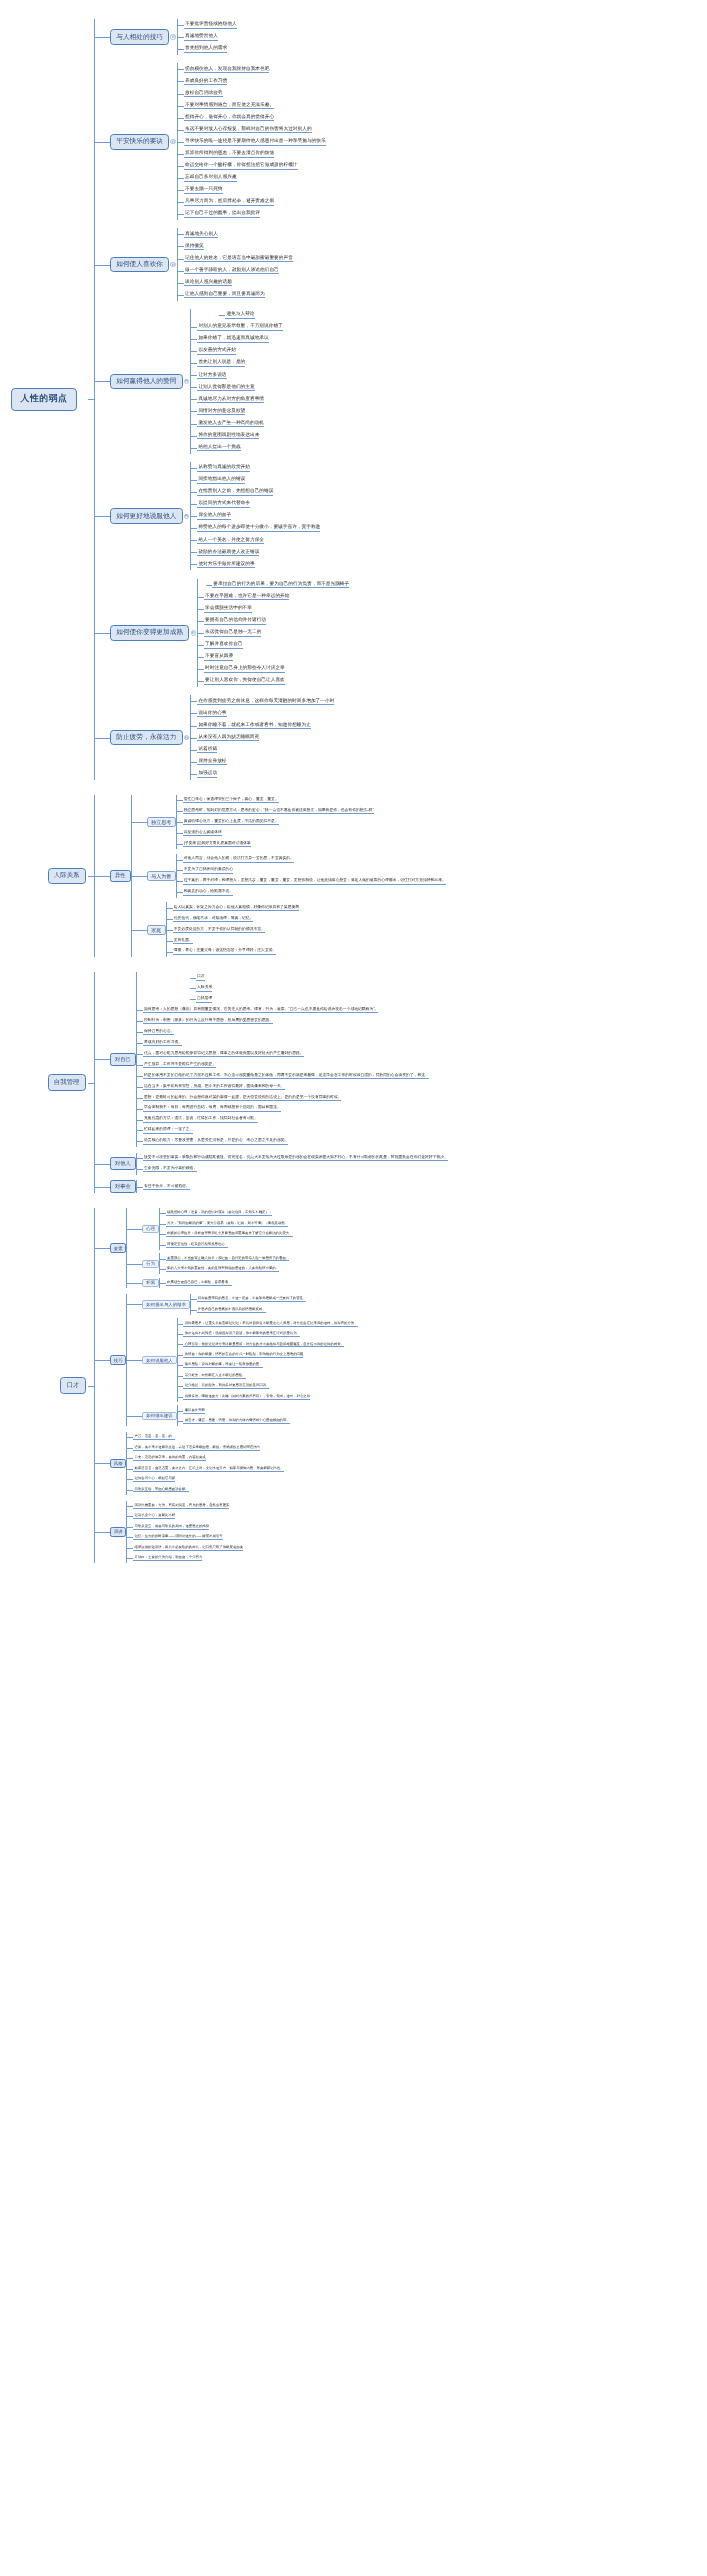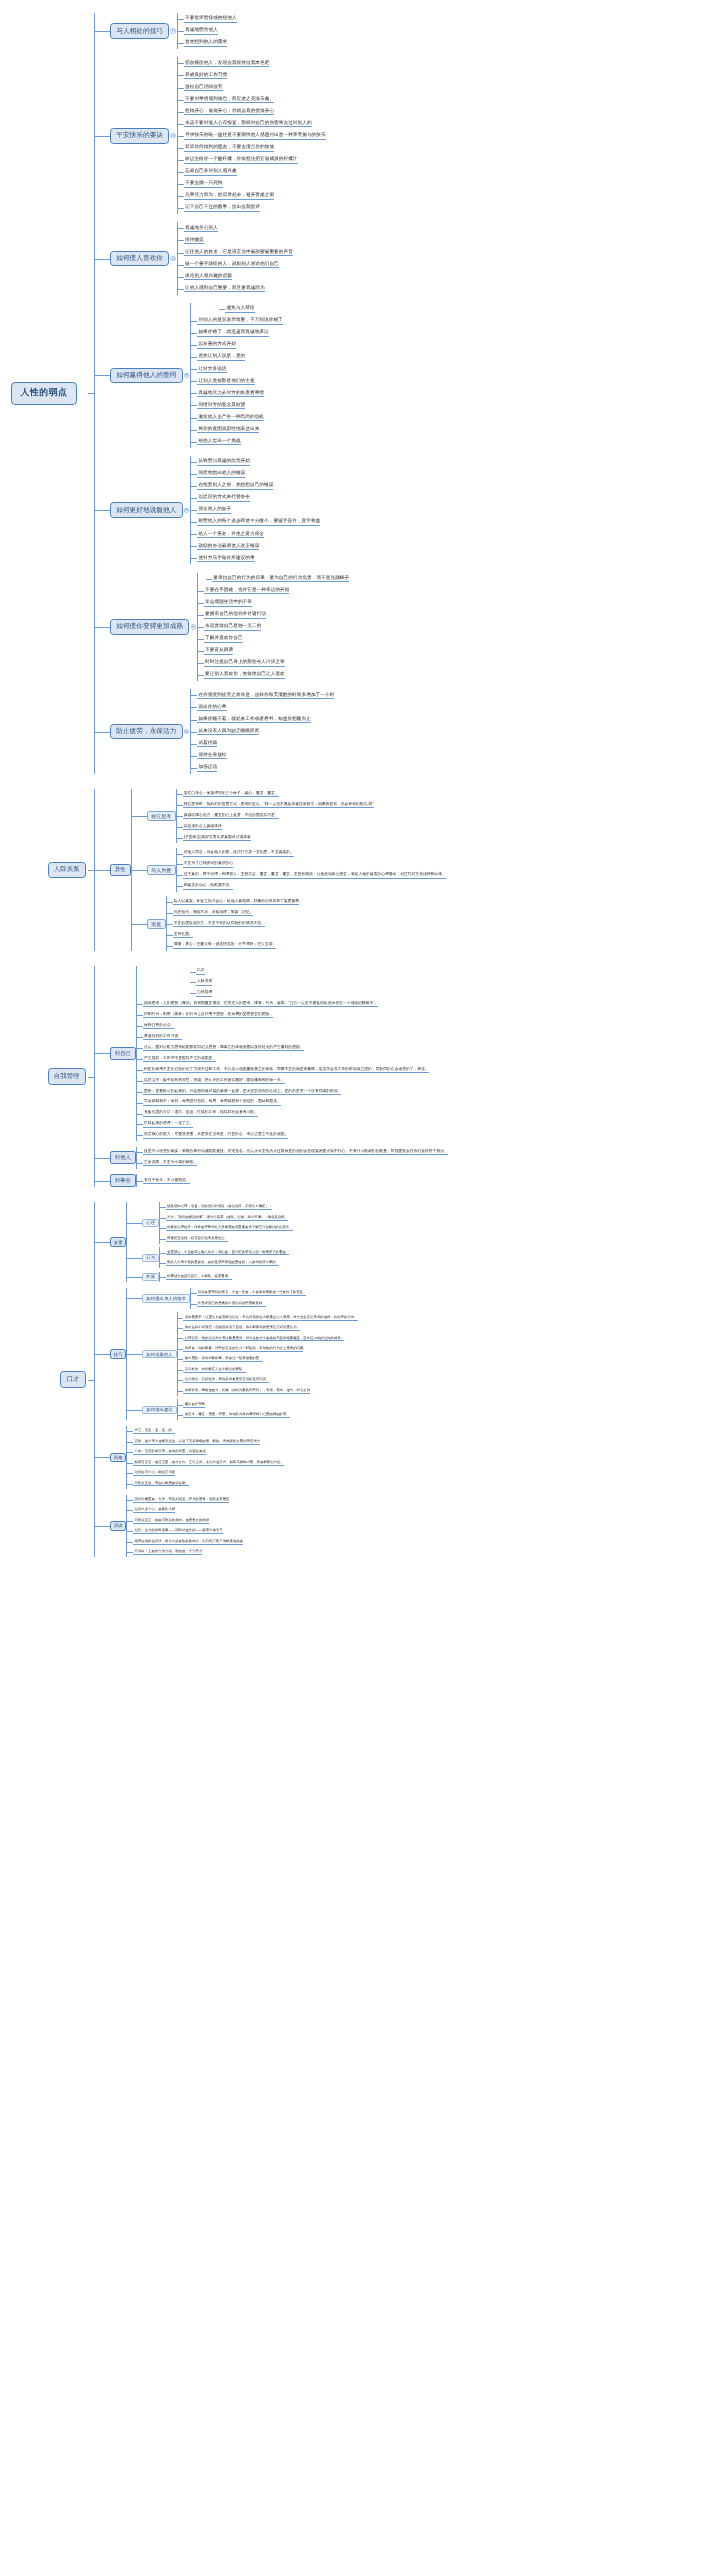--- a/index.html
+++ b/index.html
@@ -121,21 +121,21 @@
     white-space:nowrap;
   }
   .pill.big { font-size:6.4px; padding:2.9px 5.3px; border-width:0.9px; border-radius:3.5px; }
   .pill.sm  { font-size:4.4px; padding:1.2px 2.9px; }
 </style>
 </head>
 <body>
 
 <div class="map">
 
-  <div style="display:flex; align-items:center; padding-top:13px;">
+  <div style="display:flex; align-items:center; padding-top:19px;">
 
     <div style="flex:0 0 88px; display:flex; align-items:center; justify-content:center;">
       <span class="rootbox">人性的弱点</span>
     </div>
 
     <div class="stub"></div>
     <div class="spine"></div>
 
     <div class="kids" style="flex:1;">
 

